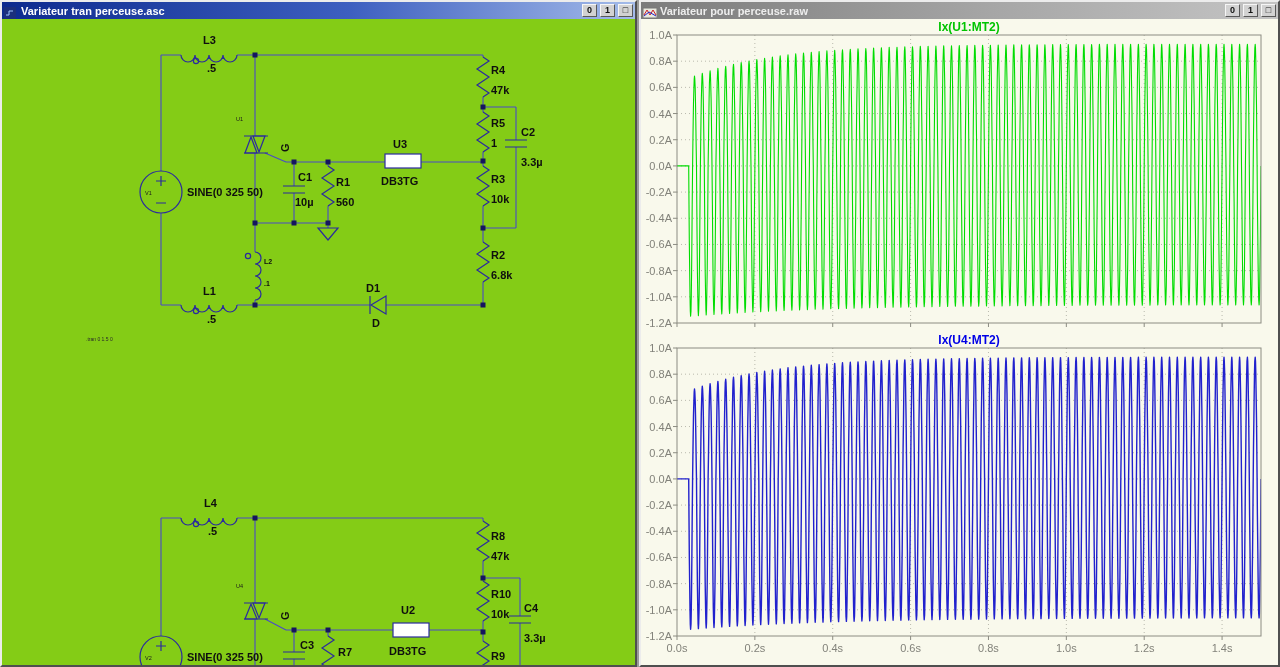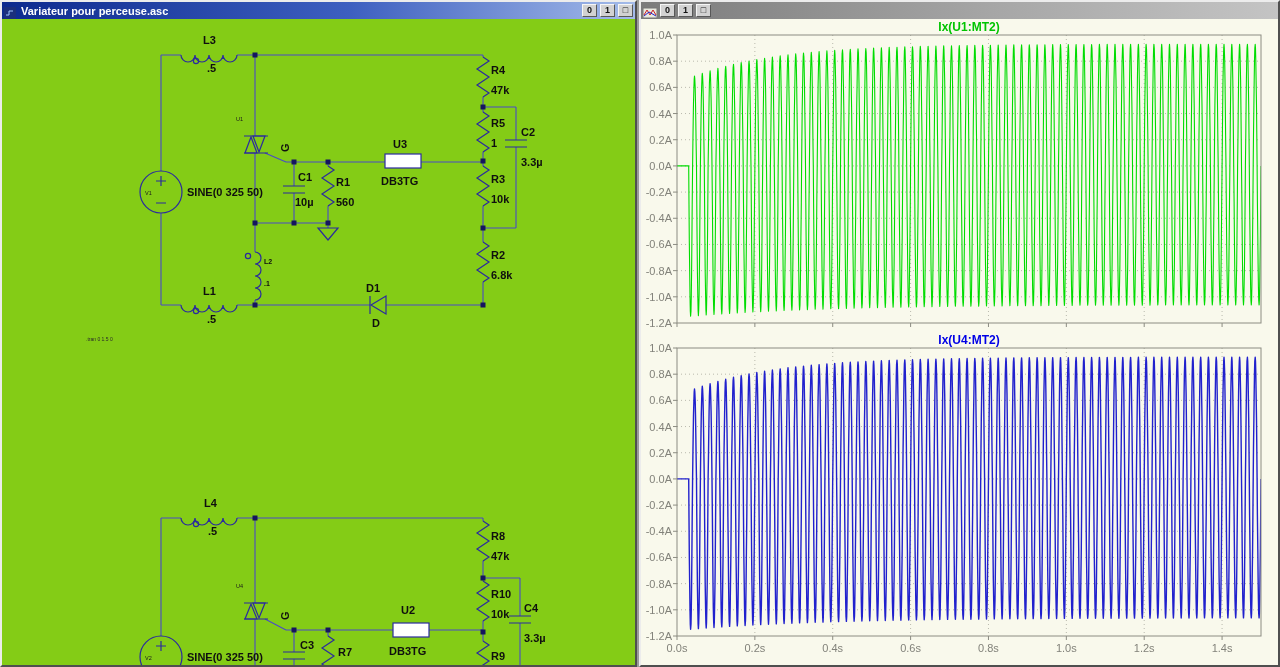--- a/index.html
+++ b/index.html
@@ -44,21 +44,21 @@
 <div id="app">
 
   <section class="window left">
     <header class="titlebar active">
       <span class="ticon">
         <svg width="14" height="12">
             <rect x="0" y="0" width="12" height="12" fill="#1b2f7d"></rect>
             <path d="M2,8 L5,8 L5,4 L9,4" stroke="#9fc3ff" stroke-width="1" fill="none"></path>
           </svg>
       </span>
-      <span class="ttext">Variateur pour perceuse.asc</span>
+      <span class="ttext">Variateur tran perceuse.asc</span>
       <button class="tbtn">0</button>
       <button class="tbtn">1</button>
       <button class="tbtn">□</button>
     </header>
     <div class="canvas schem">
       <svg width="633" height="646" viewBox="2 19 633 646">
         <defs>
           <path id="rz" d="M0,0 l6,4 l-12,8 l12,8 l-12,8 l12,8 l-6,4" class="sym"></path>
         </defs>
 
@@ -208,20 +208,21 @@
 
   <section class="window right">
     <header class="titlebar inactive">
       <span class="ticon">
         <svg width="14" height="12">
             <rect x="0" y="1" width="14" height="10" fill="#e9e9df" stroke="#777"></rect>
             <polyline points="1,8 4,3 7,8 10,3 13,8" fill="none" stroke="#c22" stroke-width="1"></polyline>
             <polyline points="1,9 6,5 13,9" fill="none" stroke="#22c" stroke-width="1"></polyline>
           </svg>
       </span>
+      <span class="ttext">Variateur pour perceuse.raw</span>
       <button class="tbtn">0</button>
       <button class="tbtn">1</button>
       <button class="tbtn">□</button>
     </header>
     <div class="canvas plot">
       <svg id="wave-svg" width="637" height="646" viewBox="0 0 637 646">
           <g>
             <line x1="36" y1="42.18181818181819" x2="620" y2="42.18181818181819" class="grid"></line>
             <line x1="36" y1="68.36363636363637" x2="620" y2="68.36363636363637" class="grid"></line>
             <line x1="36" y1="94.54545454545455" x2="620" y2="94.54545454545455" class="grid"></line>

